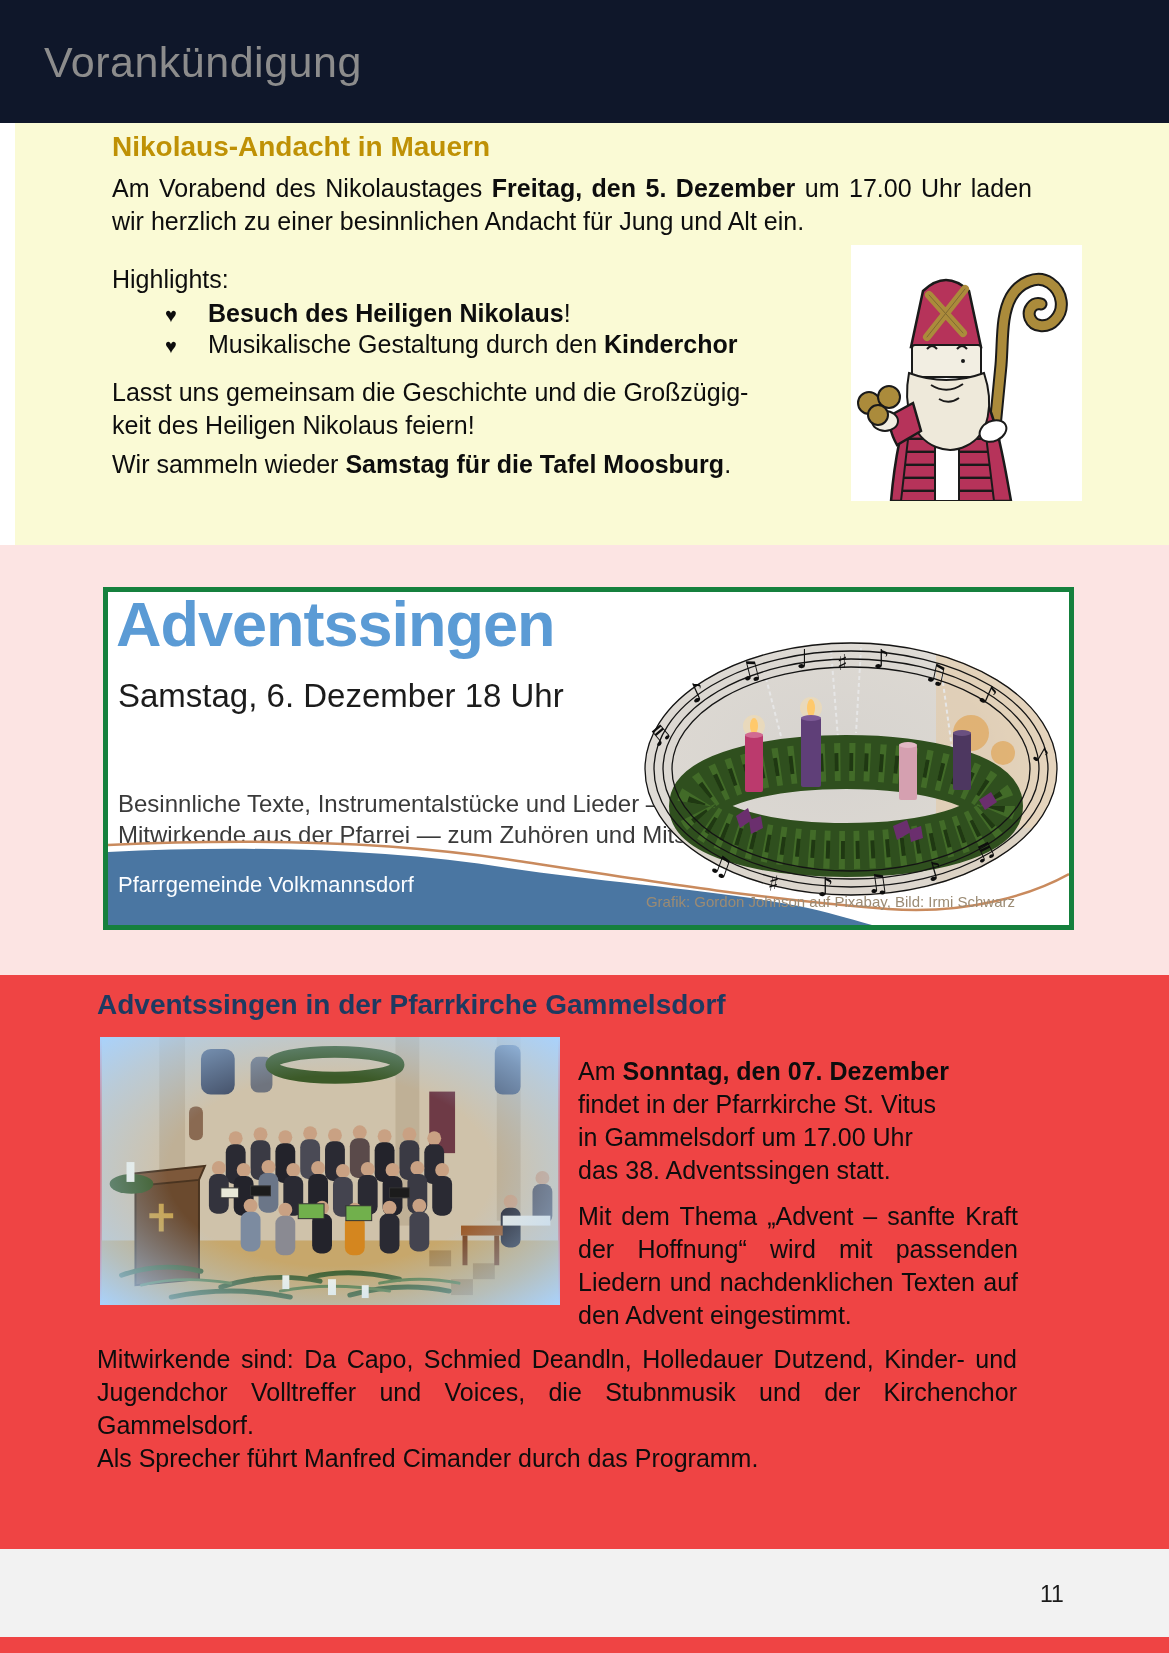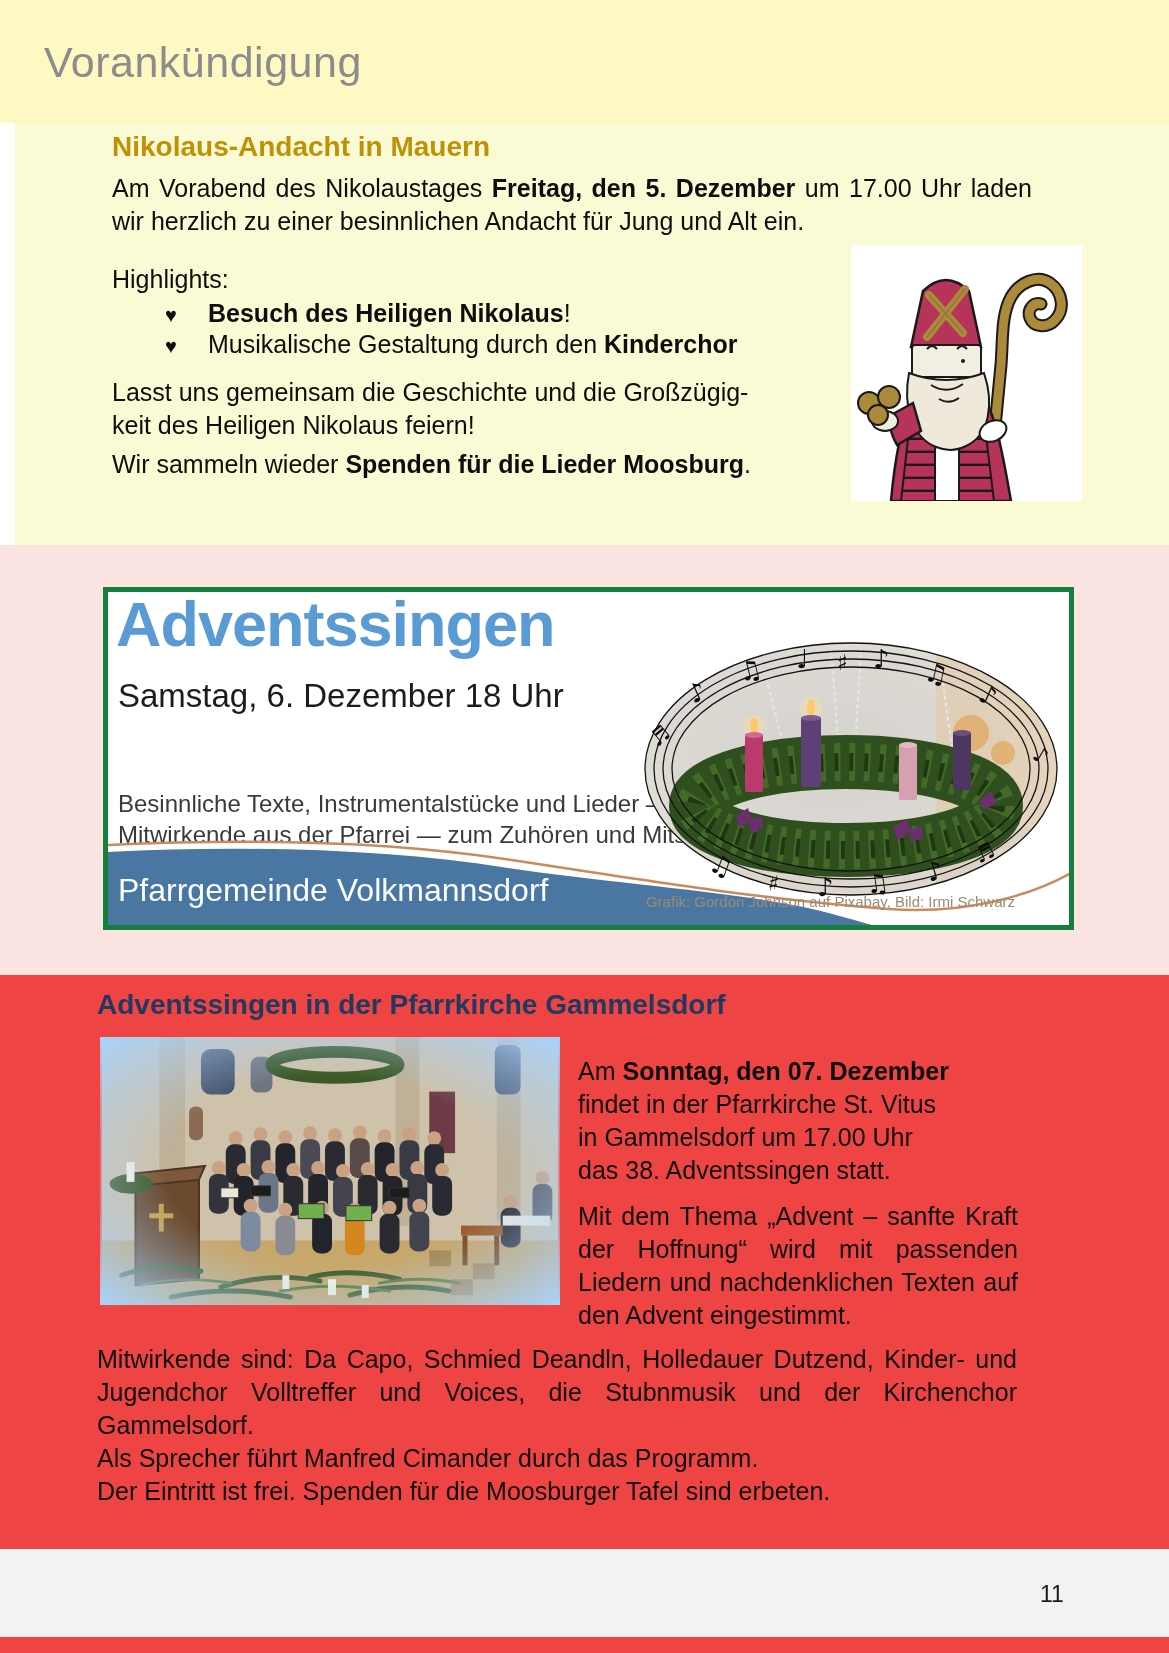--- a/index.html
+++ b/index.html
@@ -2,21 +2,21 @@
 <html><head>
 <meta charset="utf-8">
 <style>
   html,body{margin:0;padding:0;background:#ffffff;}
   .page{position:relative;width:1169px;height:1653px;overflow:hidden;
         font-family:"Liberation Sans",sans-serif;color:#111;background:#fff;}
   .abs{position:absolute;}
   .band{position:absolute;left:0;width:1169px;}
 
   
-  .band-header{top:0;height:123px;background:#fef9c3;}
+  .band-header{top:0;height:123px;background:#0f172a;}
   .page-title{left:44px;top:38px;font-size:43px;font-weight:400;color:#8c8c8c;letter-spacing:.5px;}
 
   
   .band-yellow{top:123px;height:422px;background:#fafad5;margin-left:15px;}
   .gold-heading{left:97px;top:8px;font-size:28px;font-weight:700;color:#bf9105;}
   .body-text{font-size:25px;line-height:33px;color:#0d0d0d;}
   .justify{text-align:justify;}
   .preline{white-space:pre-line;}
   .intro-p{left:97px;top:49px;width:920px;}
   .highlights-label{left:97px;top:140px;}
@@ -30,21 +30,21 @@
   
   .band-pink{top:545px;height:430px;background:#fce4e3;}
   .poster{left:103px;top:42px;width:961px;height:333px;background:#ffffff;
           border:5px solid #15803d;overflow:hidden;}
   .poster-title{left:8px;top:-4px;font-size:63px;font-weight:700;color:#5b9bd5;letter-spacing:-1px;}
   .poster-line{left:10px;font-size:33px;color:#1c1c1c;}
   .poster-date{top:85px;} .poster-loc{top:136px;}
   .poster-desc{left:10px;top:196px;font-size:24px;line-height:31px;color:#3a3a3a;}
   .wreath{left:533px;top:46px;width:420px;height:262px;}
   .wave-svg{left:0;top:238px;width:961px;height:95px;}
-  .wave-label{left:10px;top:280px;font-size:32px;color:#fbfdff;}
+  .wave-label{left:10px;top:280px;font-size:22px;color:#fbfdff;}
   .poster-credit{right:54px;top:301px;font-size:15px;color:#9b8b74;}
 
   
   .band-blue{top:975px;height:680px;background:#ef4444;}
   .blue-heading{left:97px;top:14px;font-size:28px;font-weight:700;color:#1e3a60;}
   .choir-photo{left:100px;top:62px;width:460px;height:268px;}
   .photo-fade{position:absolute;left:0;top:0;width:100%;height:100%;
      background:radial-gradient(ellipse at 50% 50%, rgba(169,210,252,0) 50%, rgba(169,210,252,.55) 80%, #a9d2fc 100%);}
   .right-col{left:578px;top:80px;width:440px;}
   .right-col .p2{margin-top:13px;}
@@ -71,21 +71,21 @@
 
     <div class="abs body-text highlights-label">Highlights:</div>
 
     <div class="abs body-text bullet-row b1"><span class="heart">♥</span><b>Besuch des Heiligen Nikolaus</b><span>!</span></div>
 
     <div class="abs body-text bullet-row b2"><span class="heart">♥</span><span>Musikalische Gestaltung durch den </span><b>Kinderchor</b></div>
 
     <p class="abs body-text preline nik-para2">Lasst uns gemeinsam die Geschichte und die Großzügig-
 keit des Heiligen Nikolaus feiern!</p>
 
-    <p class="abs body-text nik-para3"><span>Wir sammeln wieder </span><b>Spenden für die Lieder Moosburg</b><span>.</span></p>
+    <p class="abs body-text nik-para3"><span>Wir sammeln wieder </span><b>Samstag für die Tafel Moosburg</b><span>.</span></p>
 
     <div class="abs nik-img">
       <svg width="231" height="256" viewBox="0 0 231 256">
         <defs>
           <pattern id="stripes" width="20" height="13" patternUnits="userSpaceOnUse">
             <rect width="20" height="13" fill="#b6335a"></rect>
             <rect width="20" height="2.4" y="10.6" fill="#1a1a1a"></rect>
           </pattern>
         </defs>
         <rect width="231" height="256" fill="#ffffff"></rect>
@@ -343,21 +343,20 @@
       <p class="preline"><span>Am </span><b>Sonntag, den 07. Dezember</b><span>
 findet in der Pfarrkirche St. Vitus
 in Gammelsdorf um 17.00 Uhr
 das 38. Adventssingen statt.</span></p>
       <p class="p2 justify">Mit dem Thema „Advent – sanfte Kraft der Hoffnung“ wird mit passenden Liedern und nachdenklichen Texten auf den Advent eingestimmt.</p>
     </div>
 
     <div class="abs bottom-block body-text">
       <p class="justify">Mitwirkende sind: Da Capo, Schmied Deandln, Holledauer Dutzend, Kinder- und Jugendchor Volltreffer und Voices, die Stubnmusik und der Kirchenchor Gammelsdorf.</p>
       <p>Als Sprecher führt Manfred Cimander durch das Programm.</p>
-      <p>Der Eintritt ist frei. Spenden für die Moosburger Tafel sind erbeten.</p>
     </div>
   </div>
 
   <div class="band band-footer">
     <div class="abs page-number">11</div>
   </div>
 
 </div>
 
 </body></html>

